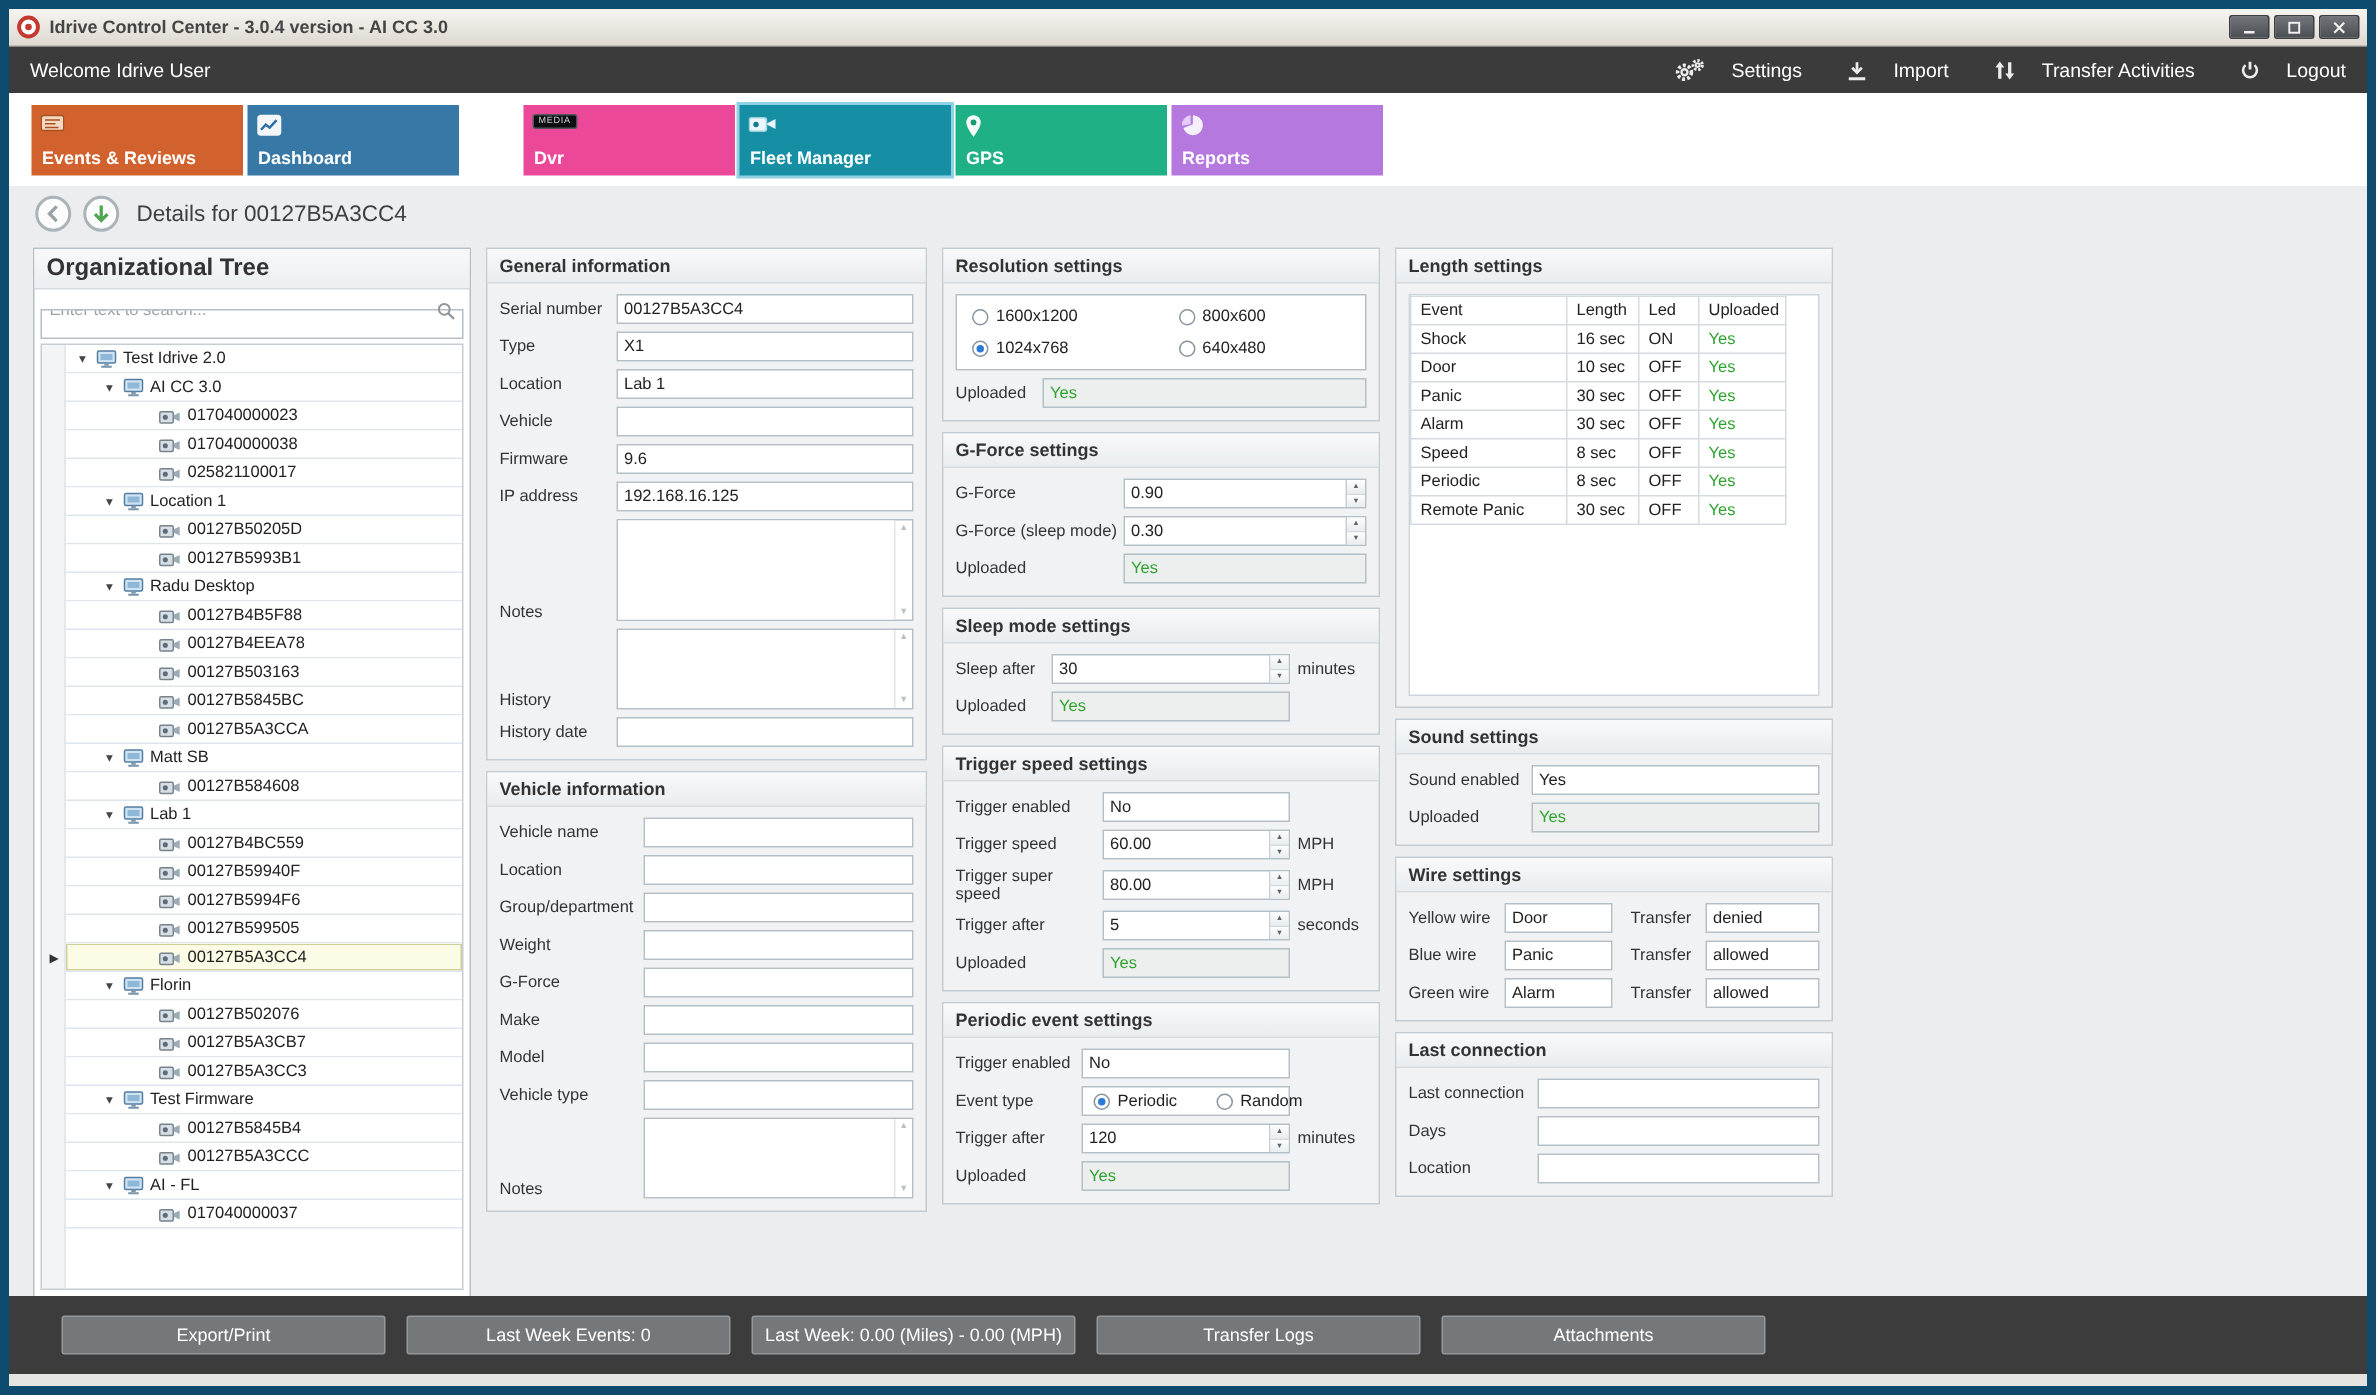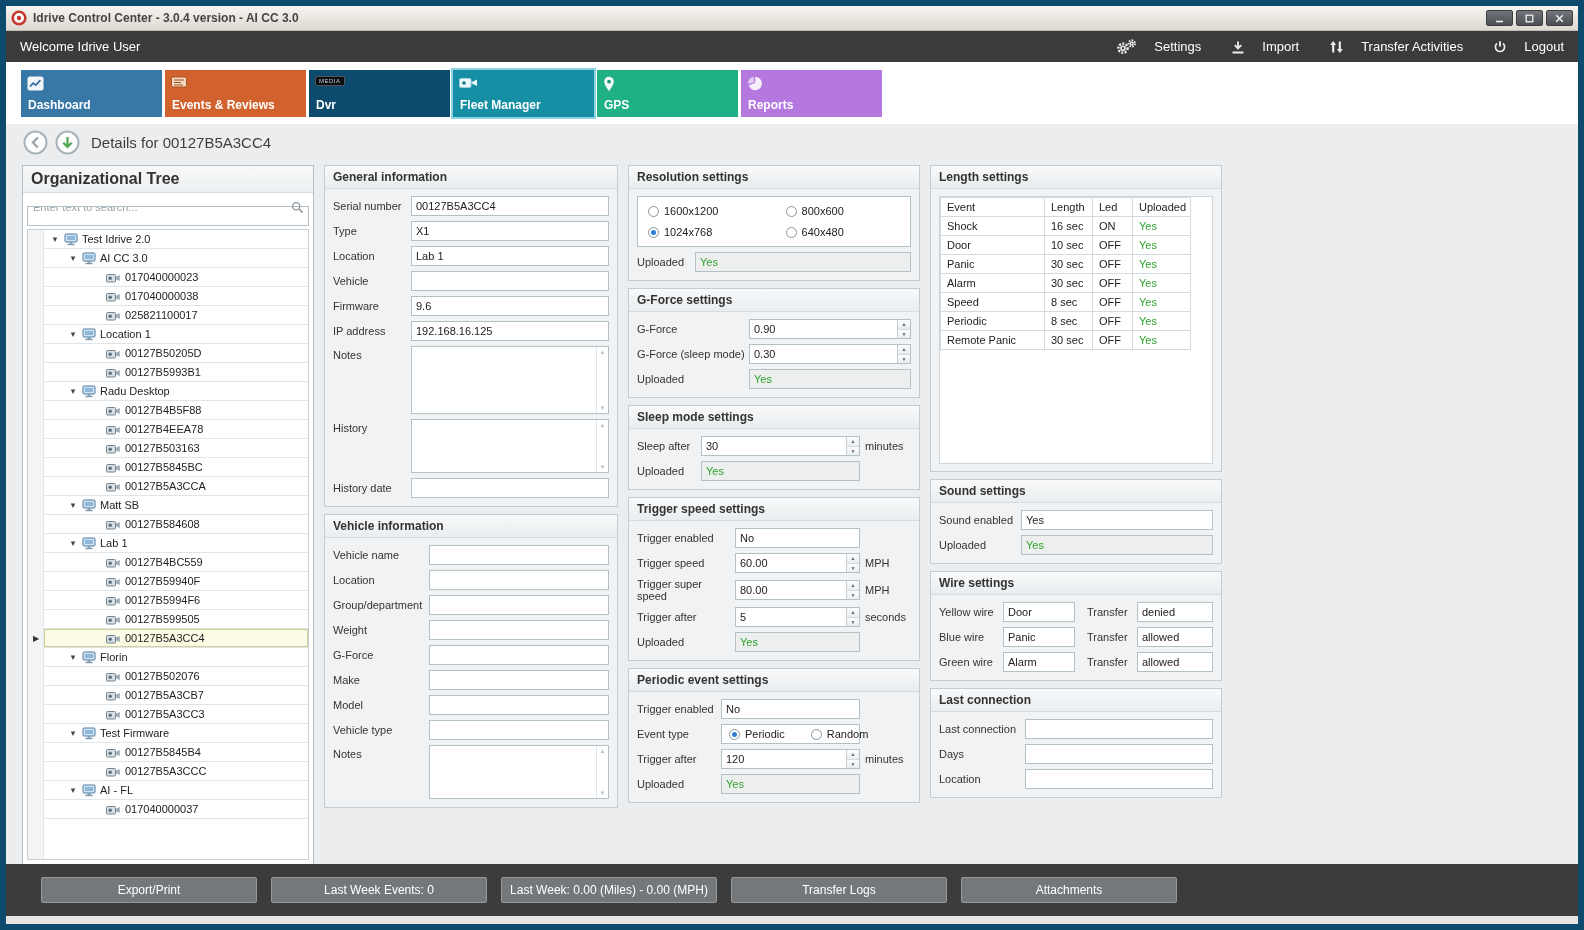--- a/index.html
+++ b/index.html
@@ -65,21 +65,21 @@
 .g-last-connection .flabel{width:86px}
 .tbox{flex:1;height:20px;border:1px solid #b4c0c8;background:#fff;font-size:11px;color:#222;padding:0 4px;outline:none;font-family:inherit;min-width:0}
 div.tbox{display:flex;align-items:center}
 .tbox.uploaded{background:#edefef;color:var(--green,#2fa32f)}
 .nwrap{flex:1;display:flex;height:20px;border:1px solid #b4c0c8;background:#fff;min-width:0}
 .nin{flex:1;border:none;outline:none;font-size:11px;color:#222;padding:0 4px;min-width:0;font-family:inherit;background:transparent}
 .spincol{width:13px;flex:none;border-left:1px solid #c6ced4;display:flex;flex-direction:column}
 .spinbtn{flex:1;display:flex;align-items:center;justify-content:center;font-size:5px;color:#5d646a;background:linear-gradient(#fcfdfd,#e9edf0);cursor:pointer}
 .spinbtn.up{border-bottom:1px solid #d3dade}
 .unit{flex:none;width:46px;font-size:11px;color:#333;margin-left:5px}
-.ta-row{align-items:flex-start}
+.ta-row{align-items:flex-end}
 .ta-row .flabel{padding-top:3px}
 .ta-wrap{flex:1;display:flex;height:64px;border:1px solid #b4c0c8;background:#fff;min-width:0}
 .ta-wrap textarea{flex:1;border:none;outline:none;resize:none;font-size:11px;font-family:inherit;padding:2px 4px;min-width:0}
 .ta-rail{width:12px;flex:none;border-left:1px solid #e2e6ea;display:flex;flex-direction:column;justify-content:space-between;align-items:center;font-size:6px;color:#b9c0c6;padding:2px 0}
 .radiogrid{flex:1;border:1px solid #b4c0c8;background:#fff;padding:8px 10px;display:grid;grid-template-columns:1.15fr 1fr;gap:9px 6px}
 .radiobox{gap:26px;padding:0 7px}
 .radio{display:inline-flex;align-items:center;gap:5px;font-size:11px;color:#222;cursor:pointer}
 .rc{width:11px;height:11px;border:1px solid #8795a0;border-radius:50%;background:#fff;position:relative;flex:none}
 .rc.on::after{content:"";position:absolute;left:2px;top:2px;right:2px;bottom:2px;border-radius:50%;background:#2c7cd6}
 .frow.wire .flabel.w1{width:64px}
@@ -185,39 +185,39 @@
                 <path d="M4 3.4a4.6 4.6 0 1 0 6 0" stroke-width="1.7"></path>
               </g>
             </svg>
           </span>
           <span class="tblabel">Logout</span>
         </span>
       </span>
   </div>
 
   <div class="tabs">
+      <div class="tab" style="background: rgb(210, 98, 45);">
+        <span class="icon tabicon">
+          <svg width="16" height="14" viewBox="0 0 16 14">
+            <rect x="0.5" y="1" width="15" height="10" rx="1.5" fill="#f4d9c2" stroke="#a8521f"></rect>
+            <path d="M3 4h10M3 6.5h7M3 9h9" stroke="#a8521f" stroke-width="1.1"></path>
+          </svg>
+        </span>
+        <div class="tablabel">Events &amp; Reviews</div>
+      </div>
       <div class="tab" style="background: rgb(56, 120, 166);">
         <span class="icon tabicon">
           <svg width="17" height="15" viewBox="0 0 17 15">
             <rect x="0.5" y="0.5" width="16" height="14" rx="2.5" fill="#f2f6f9"></rect>
             <path d="M3 10.5l3.2-3.4 2.6 2 4.6-5" stroke="#2e6ea5" stroke-width="1.7" fill="none"></path>
           </svg>
         </span>
         <div class="tablabel">Dashboard</div>
       </div>
-      <div class="tab" style="background: rgb(210, 98, 45);">
-        <span class="icon tabicon">
-          <svg width="16" height="14" viewBox="0 0 16 14">
-            <rect x="0.5" y="1" width="15" height="10" rx="1.5" fill="#f4d9c2" stroke="#a8521f"></rect>
-            <path d="M3 4h10M3 6.5h7M3 9h9" stroke="#a8521f" stroke-width="1.1"></path>
-          </svg>
-        </span>
-        <div class="tablabel">Events &amp; Reviews</div>
-      </div>
-      <div class="tab" style="background: #0c4a6e;">
+      <div class="tab" style="background: #ec4899; margin-left: 40px;">
         <span class="icon tabicon">
           <span class="media-badge">MEDIA</span>
         </span>
         <div class="tablabel">Dvr</div>
       </div>
       <div class="tab selected" style="background: rgb(22, 143, 164);">
         <span class="icon tabicon">
           <svg width="19" height="13" viewBox="0 0 19 13">
             <rect x="0.5" y="2.5" width="11.5" height="9" rx="1.5" fill="#eaf6fa" stroke="#9cd2e0"></rect>
             <path d="M12.5 6.2l5.5-2.8v6.6l-5.5-2.8z" fill="#eaf6fa"></path>

